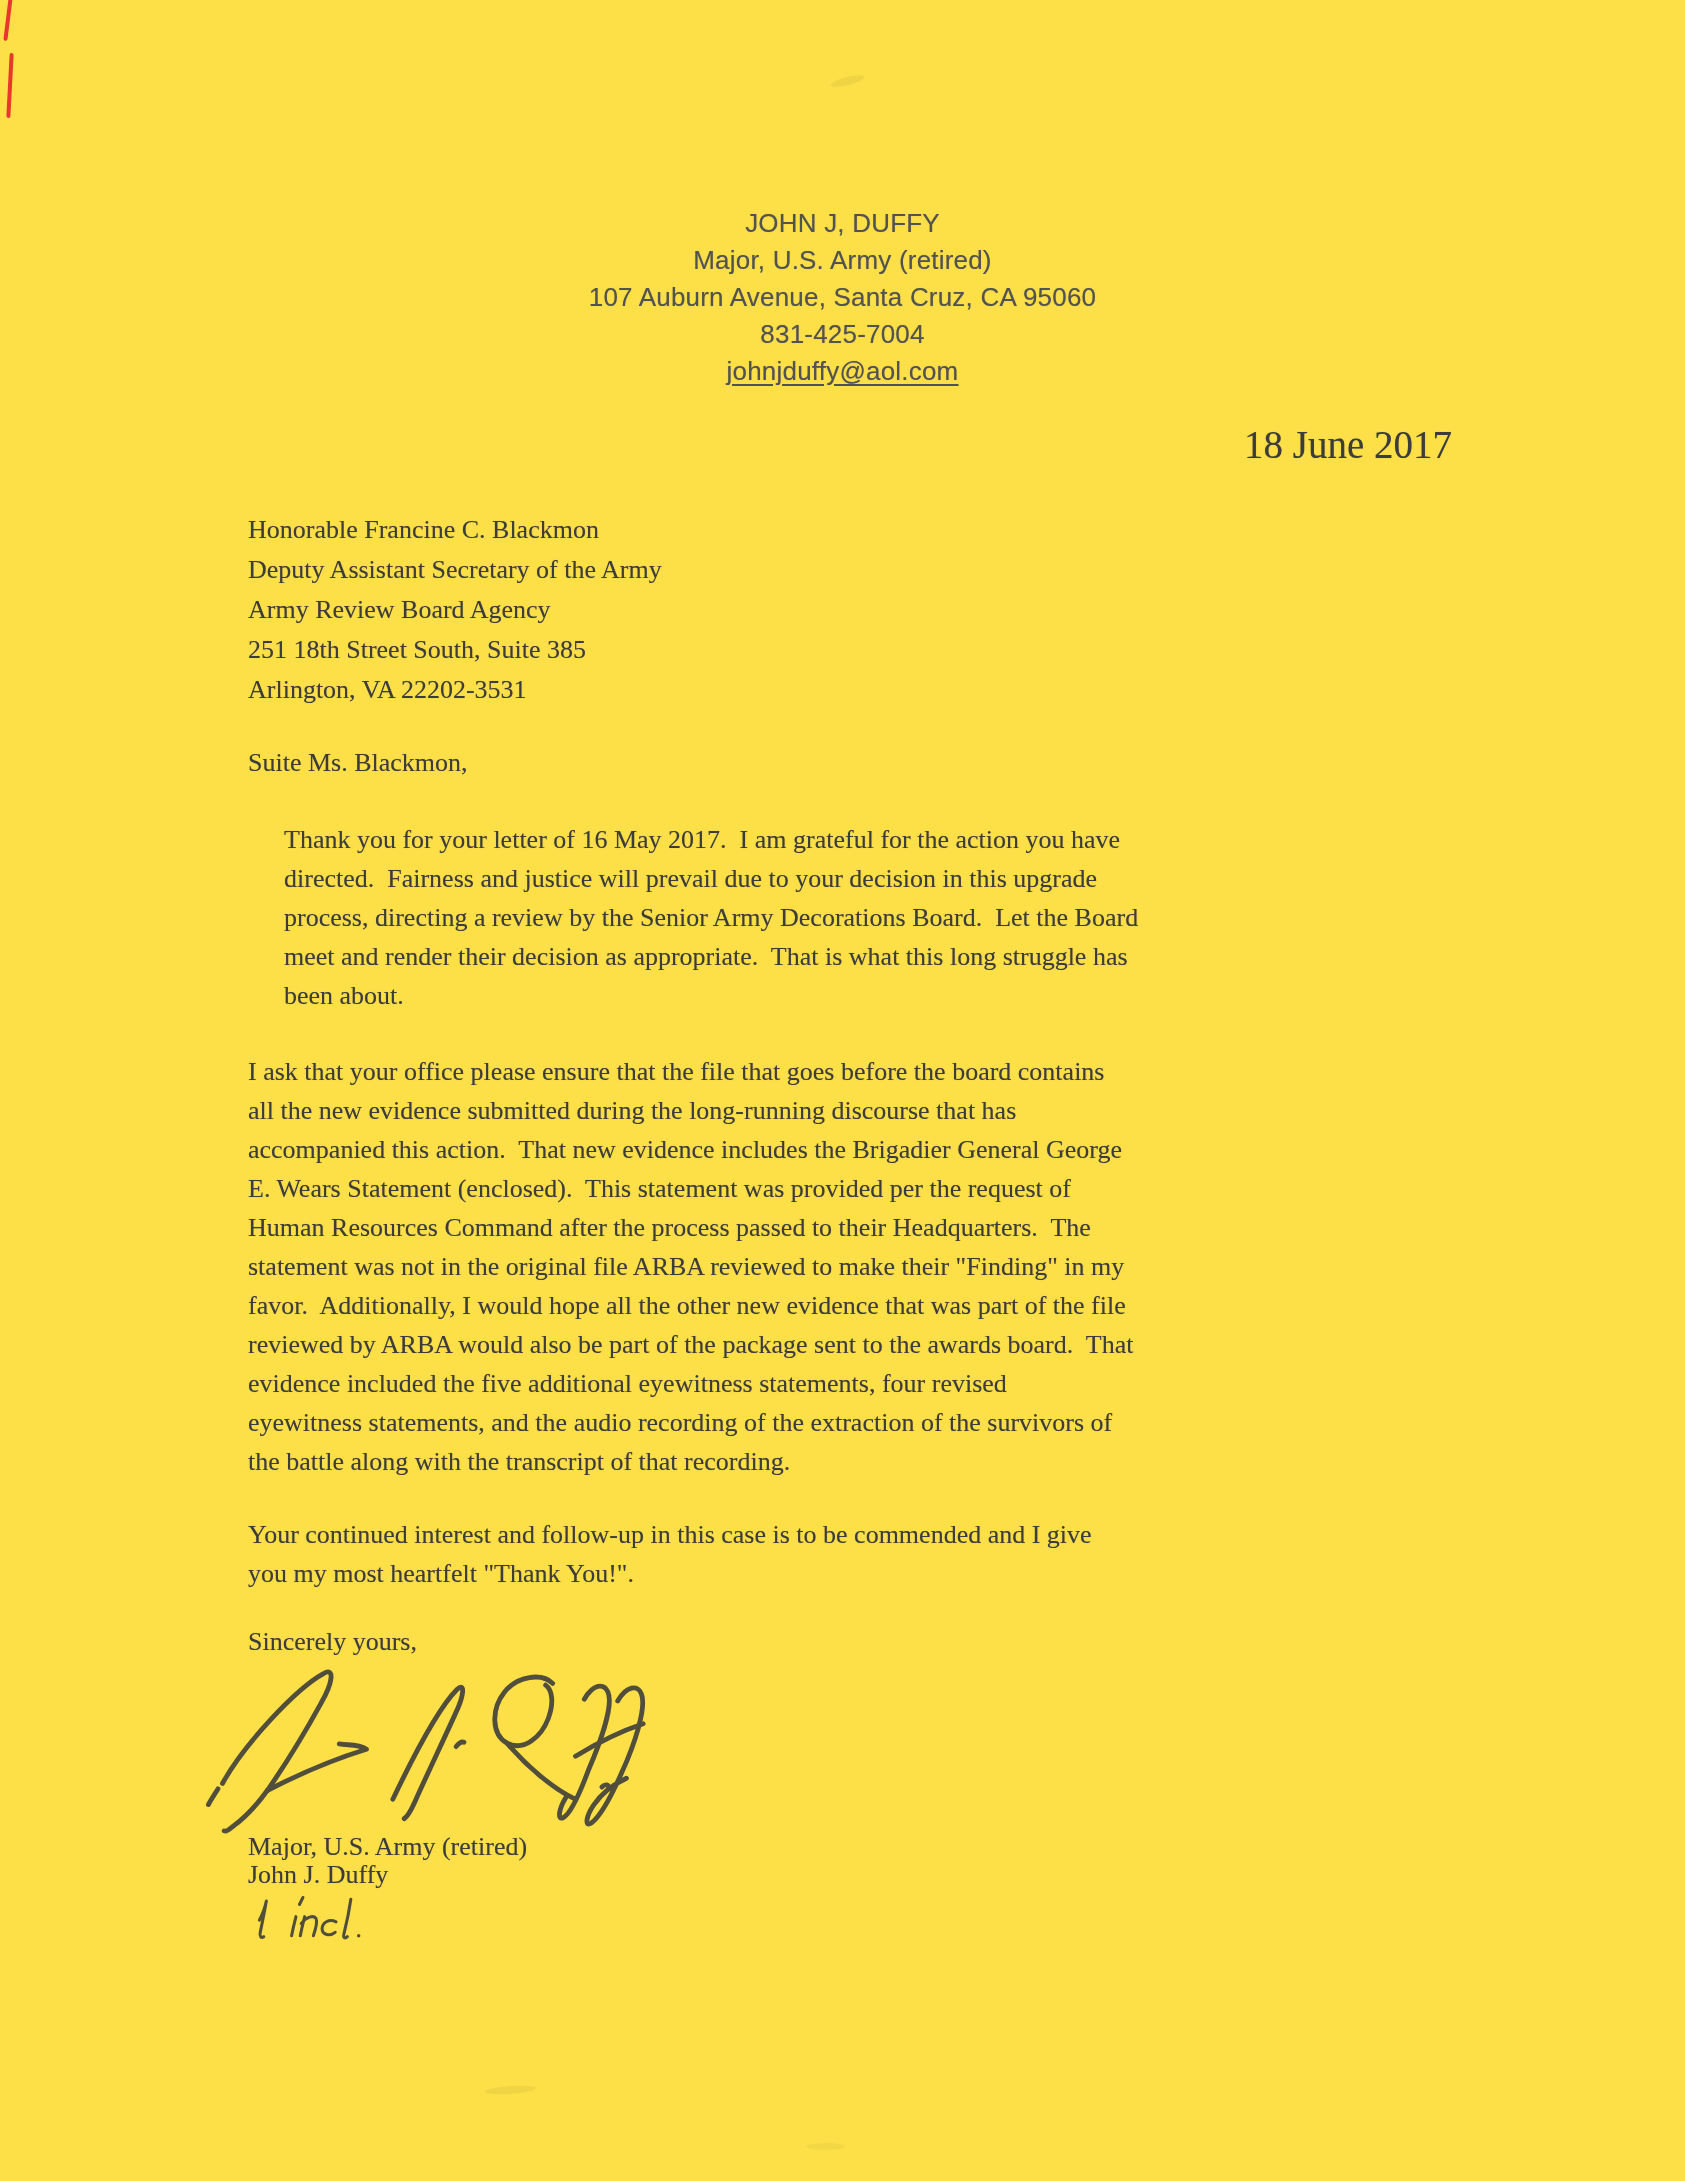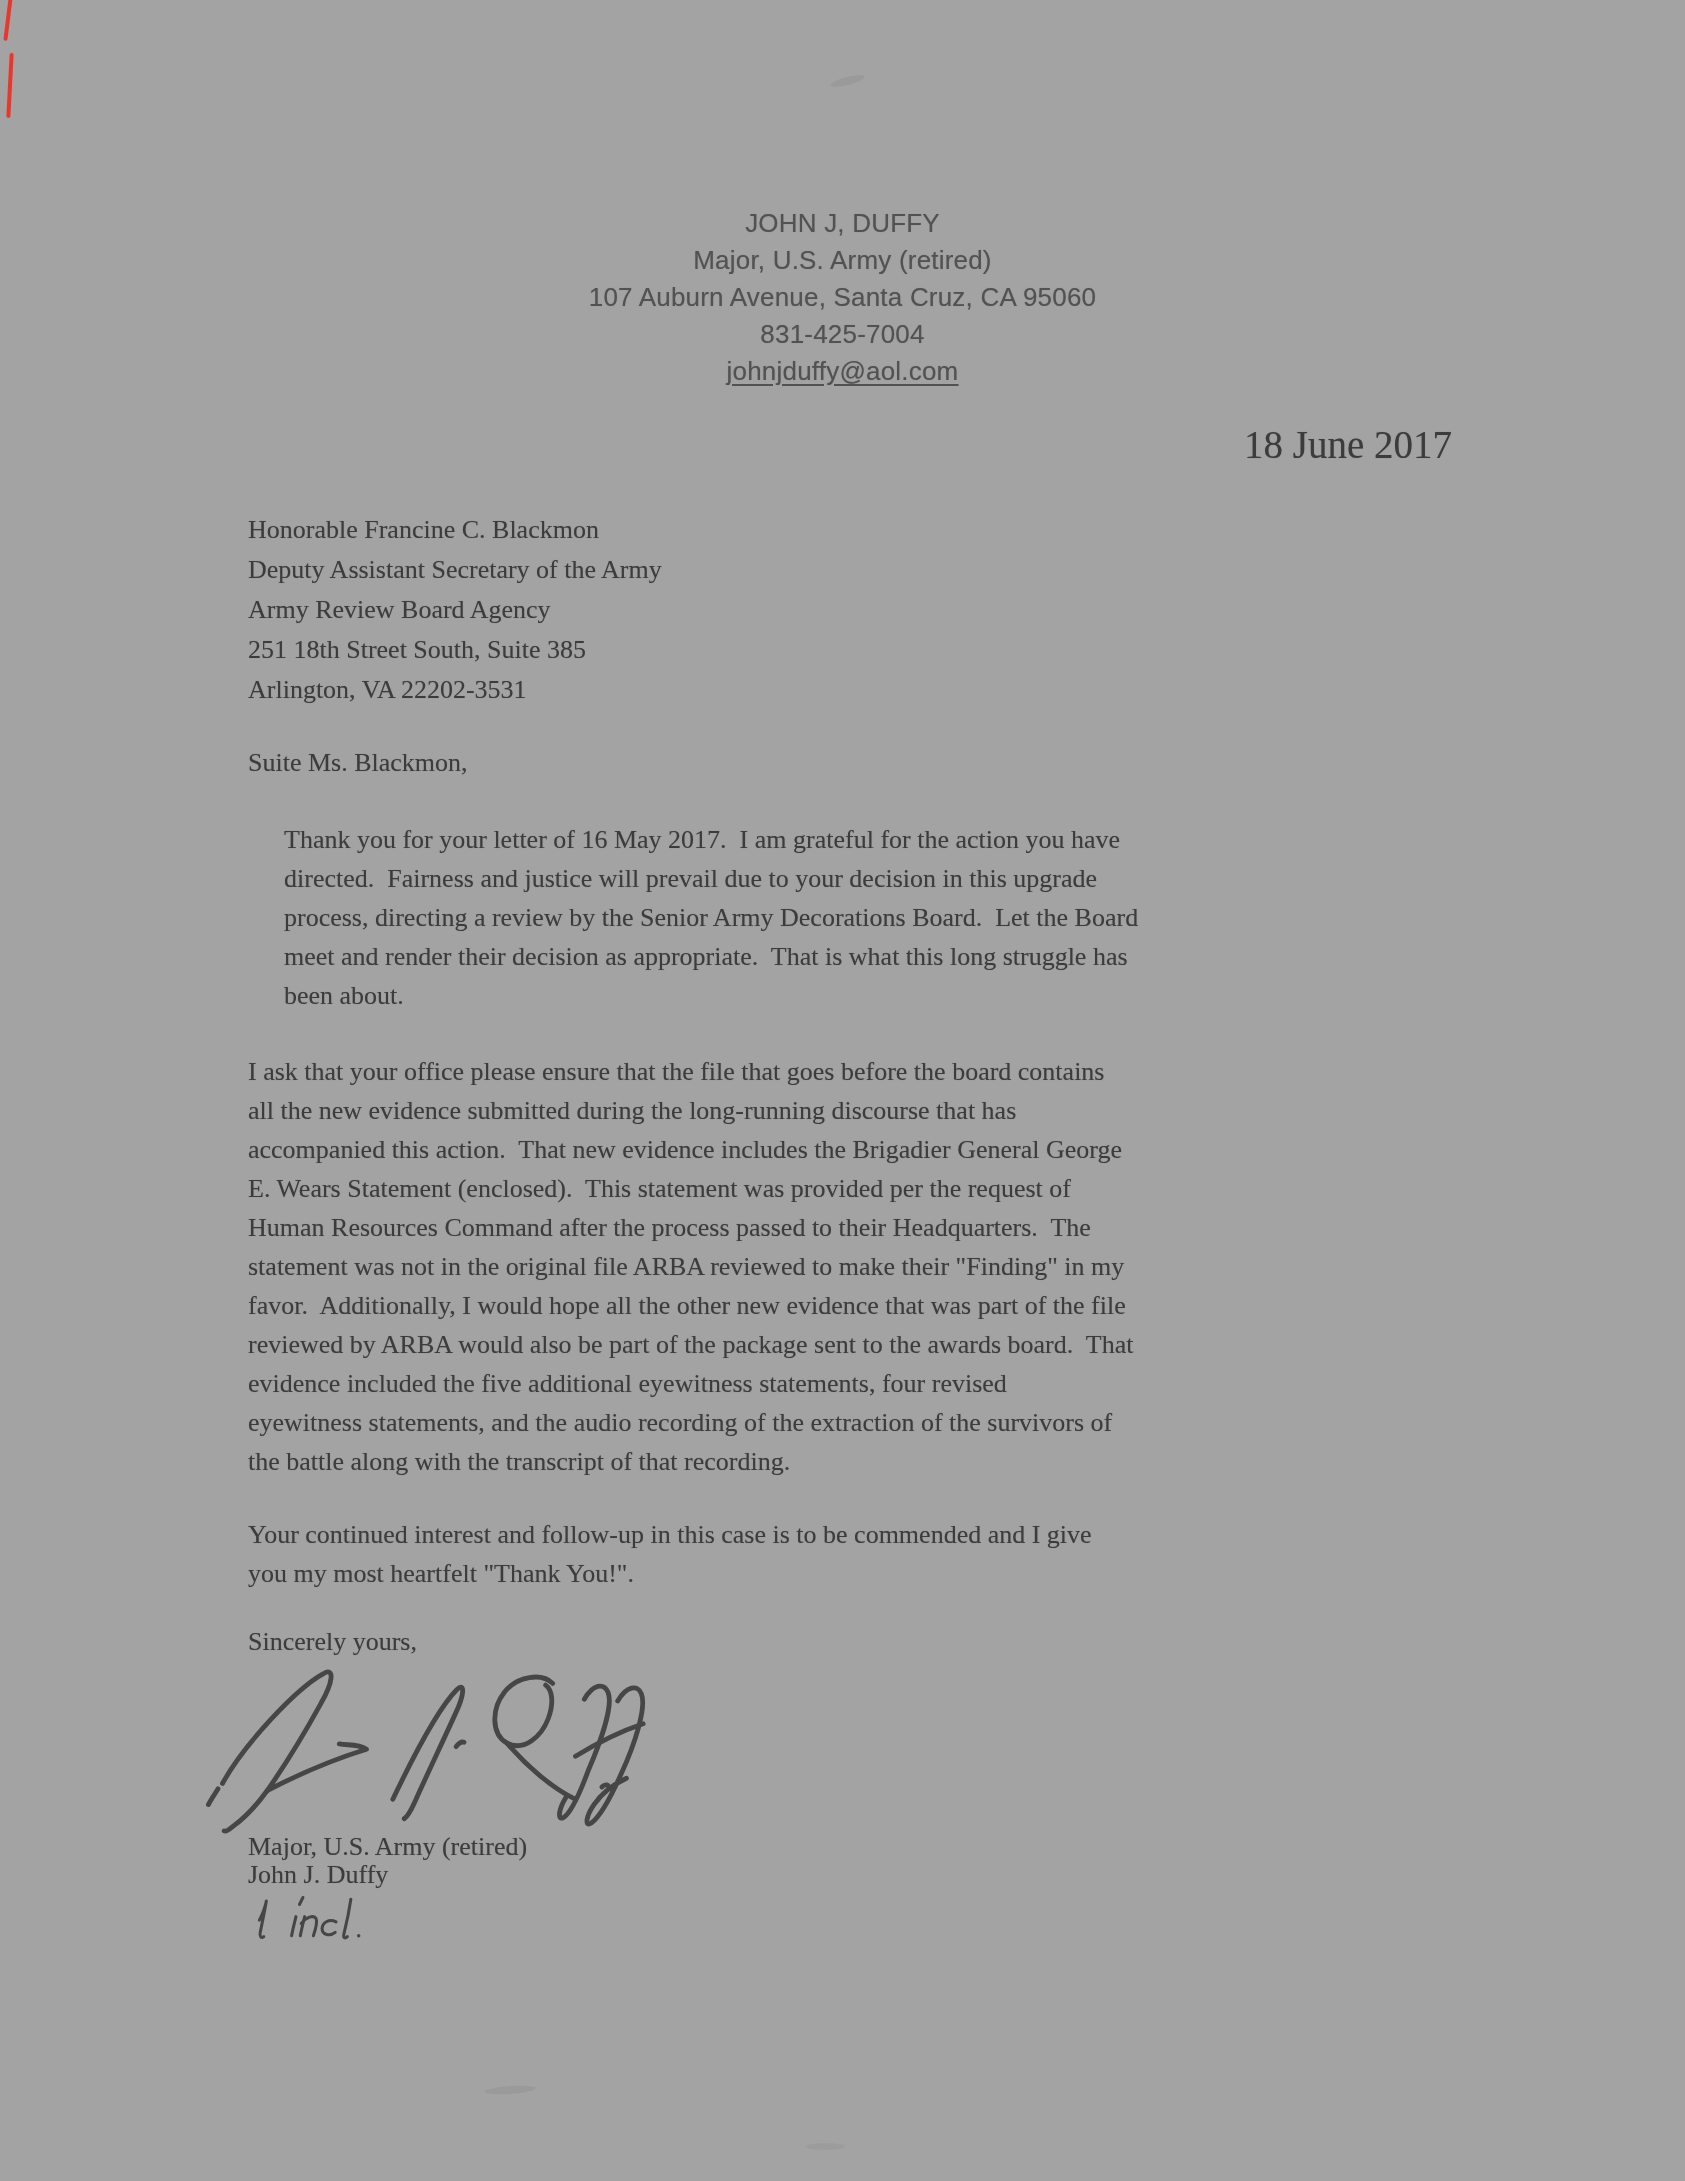--- a/index.html
+++ b/index.html
@@ -4,21 +4,21 @@
 <style>
   html,body{margin:0;padding:0;}
   body{
     width:1685px;height:2181px;
     background:#f6f6f4;
     font-family:"Liberation Serif", serif;
     position:relative;
   }
   .page{
     position:absolute;left:0;top:0;width:1685px;height:2181px;
-    background:#a3a3a3;overflow:hidden;
+    background:#fde047;overflow:hidden;
   }
   .txt{color:#3c3c3c;white-space:pre-wrap;}
 
   
   .letterhead{
     position:absolute;left:0;top:205px;width:1685px;
     text-align:center;
     font-family:"Liberation Sans", sans-serif;
     font-size:26px;line-height:37px;
     color:#525252;

